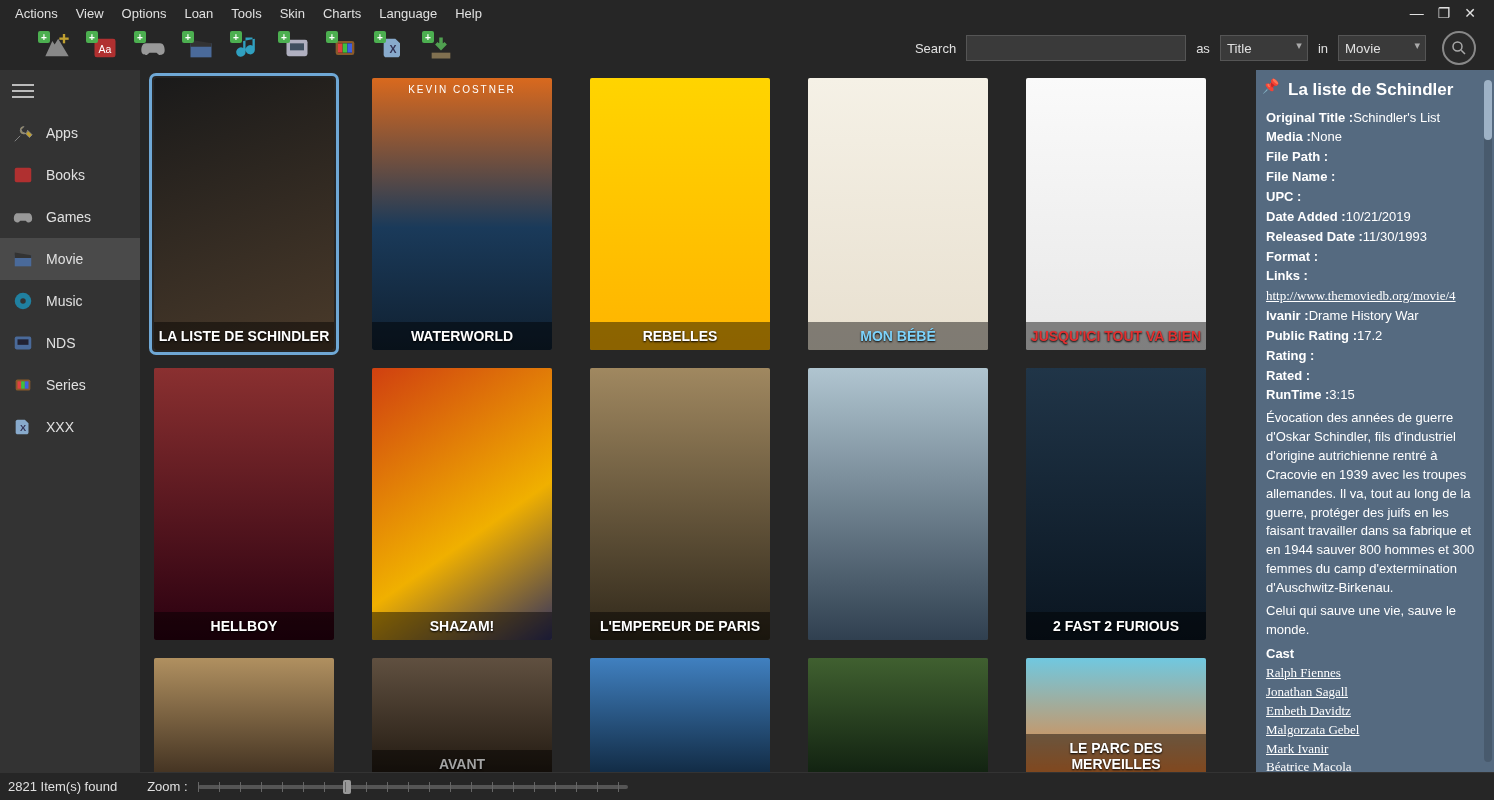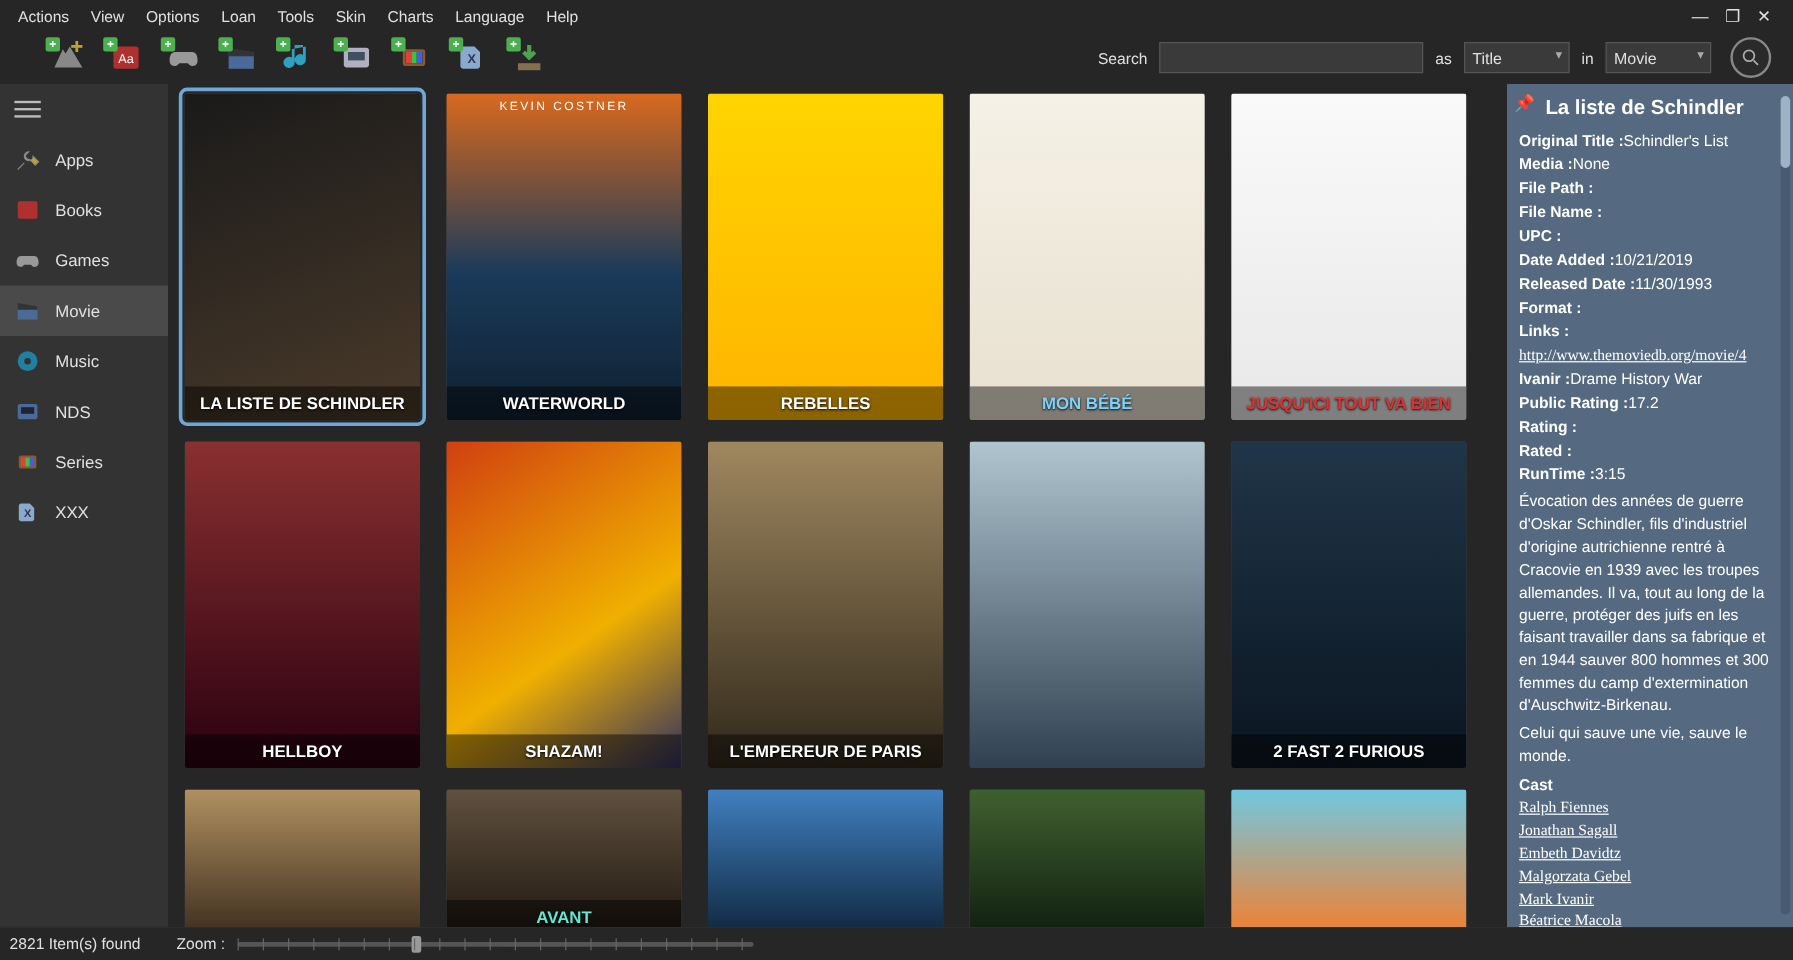--- a/index.html
+++ b/index.html
@@ -31,21 +31,21 @@
 .sidebar { width:140px; background:#333; display:flex; flex-direction:column; }
 .hamburger { padding:10px 12px; cursor:pointer; }
 .hamburger div { width:22px; height:2px; background:#bbb; margin:4px 0; }
 .side-item { display:flex; align-items:center; gap:12px; padding:10px 12px; cursor:pointer; font-size:14px;}
 .side-item.active { background:#4a4a4a; }
 .side-icon { width:22px; height:22px; display:flex; align-items:center; justify-content:center; }
 
 
 .grid-area { flex:1; overflow:auto; padding:8px 4px; background:#262626; }
 .grid { display:grid; grid-template-columns:repeat(5,196px); gap:18px 22px; padding:0 10px;}
-.poster { width:196px; height:272px; background:#444; border-radius:2px; cursor:pointer; overflow:hidden; display:flex; flex-direction:column; align-items:center; justify-content:center; position:relative; }
+.poster { width:180px; height:272px; background:#444; border-radius:2px; cursor:pointer; overflow:hidden; display:flex; flex-direction:column; align-items:center; justify-content:center; position:relative; }
 .poster.selected { outline:3px solid #6fa8d6; outline-offset:2px; }
 .poster .ptitle { position:absolute; bottom:0; left:0; right:0; padding:6px 4px; font-size:14px; font-weight:bold; text-align:center; background:rgba(0,0,0,0.45); text-shadow:0 1px 2px #000;}
 .poster.partial { height:120px; }
 .poster-bg { position:absolute; inset:0; }
 
 
 .details { width:238px; background:#556a80; color:#fff; padding:8px 10px; overflow:auto; font-size:13px; line-height:1.45; position:relative;}
 .details .dtitle { font-size:17px; font-weight:bold; margin-bottom:6px; padding-left:22px;}
 .details .pin { position:absolute; top:6px; left:6px; font-size:14px; cursor:pointer;}
 .details .row { margin:1px 0; }
@@ -292,30 +292,31 @@
         </div>
         <div class="poster">
           <div class="poster-bg" style="background:linear-gradient(180deg,#203548,#0a1520)"></div>
           <div class="ptitle" style="color:#fff">2 FAST 2 FURIOUS</div>
         </div>
         <div class="poster partial">
           <div class="poster-bg" style="background:linear-gradient(180deg,#b09060,#403020)"></div>
         </div>
         <div class="poster partial">
           <div class="poster-bg" style="background:linear-gradient(180deg,#605040,#201810)"></div>
-          <div class="ptitle" style="color:#5eead4">AVANT</div>
+          <div class="ptitle" style="color:#a3a3a3">AVANT</div>
         </div>
         <div class="poster partial">
           <div class="poster-bg" style="background:linear-gradient(180deg,#4080c0,#102840)"></div>
         </div>
         <div class="poster partial">
           <div class="poster-bg" style="background:linear-gradient(180deg,#406030,#102010)"></div>
         </div>
         <div class="poster partial">
           <div class="poster-bg" style="background:linear-gradient(180deg,#70c8e0,#f08030)"></div>
+          <div class="ptitle" style="color:#fff">LE PARC DES MERVEILLES</div>
         </div>
       </div>
   </div>
 
   <div class="details">
     <span class="pin">📌</span>
     <div class="dtitle">La liste de Schindler</div>
     <div class="row"><span class="k">Original Title :</span><span>Schindler's List</span></div>
     <div class="row"><span class="k">Media :</span><span>None</span></div>
     <div class="row"><span class="k">File Path :</span><span></span></div>

